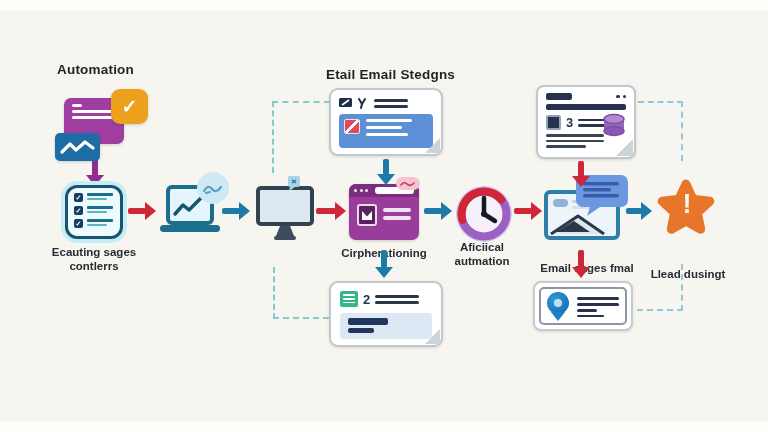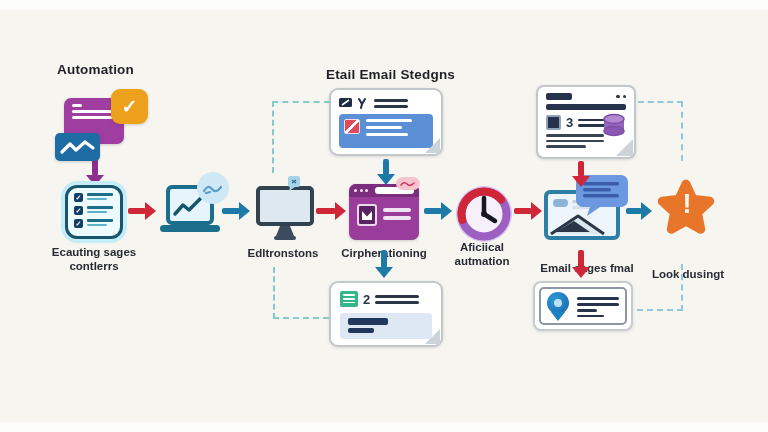--- a/index.html
+++ b/index.html
@@ -145,21 +145,20 @@
       <rect x="20" y="50" width="22" height="4" rx="2" fill="#3c4c5e"></rect>
     </svg>
   </div>
   <div style="position:absolute; left:286px; top:175px;">
     <svg width="16" height="17" viewBox="0 0 16 17">
       <rect x="2" y="1" width="12" height="11" rx="2" fill="#a6d3ea"></rect>
       <polygon points="4,12 9,12 3,16" fill="#a6d3ea"></polygon>
       <path d="M6 5 l4 3 M6 8 l4 -3" stroke="#3f6f8f" stroke-width="1.3"></path>
     </svg>
   </div>
-  <div class="node-label" style="left:231px; top:246px; width:104px;">Edltronstons</div>
 
   <div class="arr arr-r" style="left:316px; top:202px; width:30px; height:18px; color:#cf2638;">
     <div class="shaft"></div>
       <div class="head"></div>
   </div>
 
   <div class="pbrowser">
     <div class="bar">
       <div class="dot"></div>
         <div class="dot"></div>
@@ -232,21 +231,21 @@
     <div class="shaft"></div>
       <div class="head"></div>
   </div>
 
   <div class="star-wrap">
     <svg width="70" height="66" viewBox="0 0 70 66">
       <polygon points="34,8 41,23.3 57.8,25.3 45.4,36.7 48.7,53.2 34,45 19.3,53.2 22.6,36.7 10.2,25.3 26.9,23.3" fill="#e8762a" stroke="#e8762a" stroke-width="9" stroke-linejoin="round"></polygon>
     </svg>
     <div class="star-excl">!</div>
   </div>
-  <div class="node-label" style="left:638px; top:267px; width:100px;">Look dusingt</div>
+  <div class="node-label" style="left:638px; top:267px; width:100px;">Llead dusingt</div>
 
   <div class="card" style="left:329px; top:88px; width:114px; height:68px;">
     <div style="display:flex; align-items:center; gap:4px; padding:7px 8px 0;">
       <svg width="14" height="10" viewBox="0 0 14 10">
           <rect x="0" y="0" width="13" height="9" rx="1.5" fill="#1f2d49"></rect>
           <line x1="3" y1="7" x2="10" y2="2" stroke="#fff" stroke-width="1.6"></line>
         </svg>
       <svg width="10" height="12" viewBox="0 0 10 12">
           <path d="M2 2 L5 7 L8 2 M5 7 L4 11" fill="none" stroke="#1f2d49" stroke-width="2" stroke-linecap="round"></path>
         </svg>

